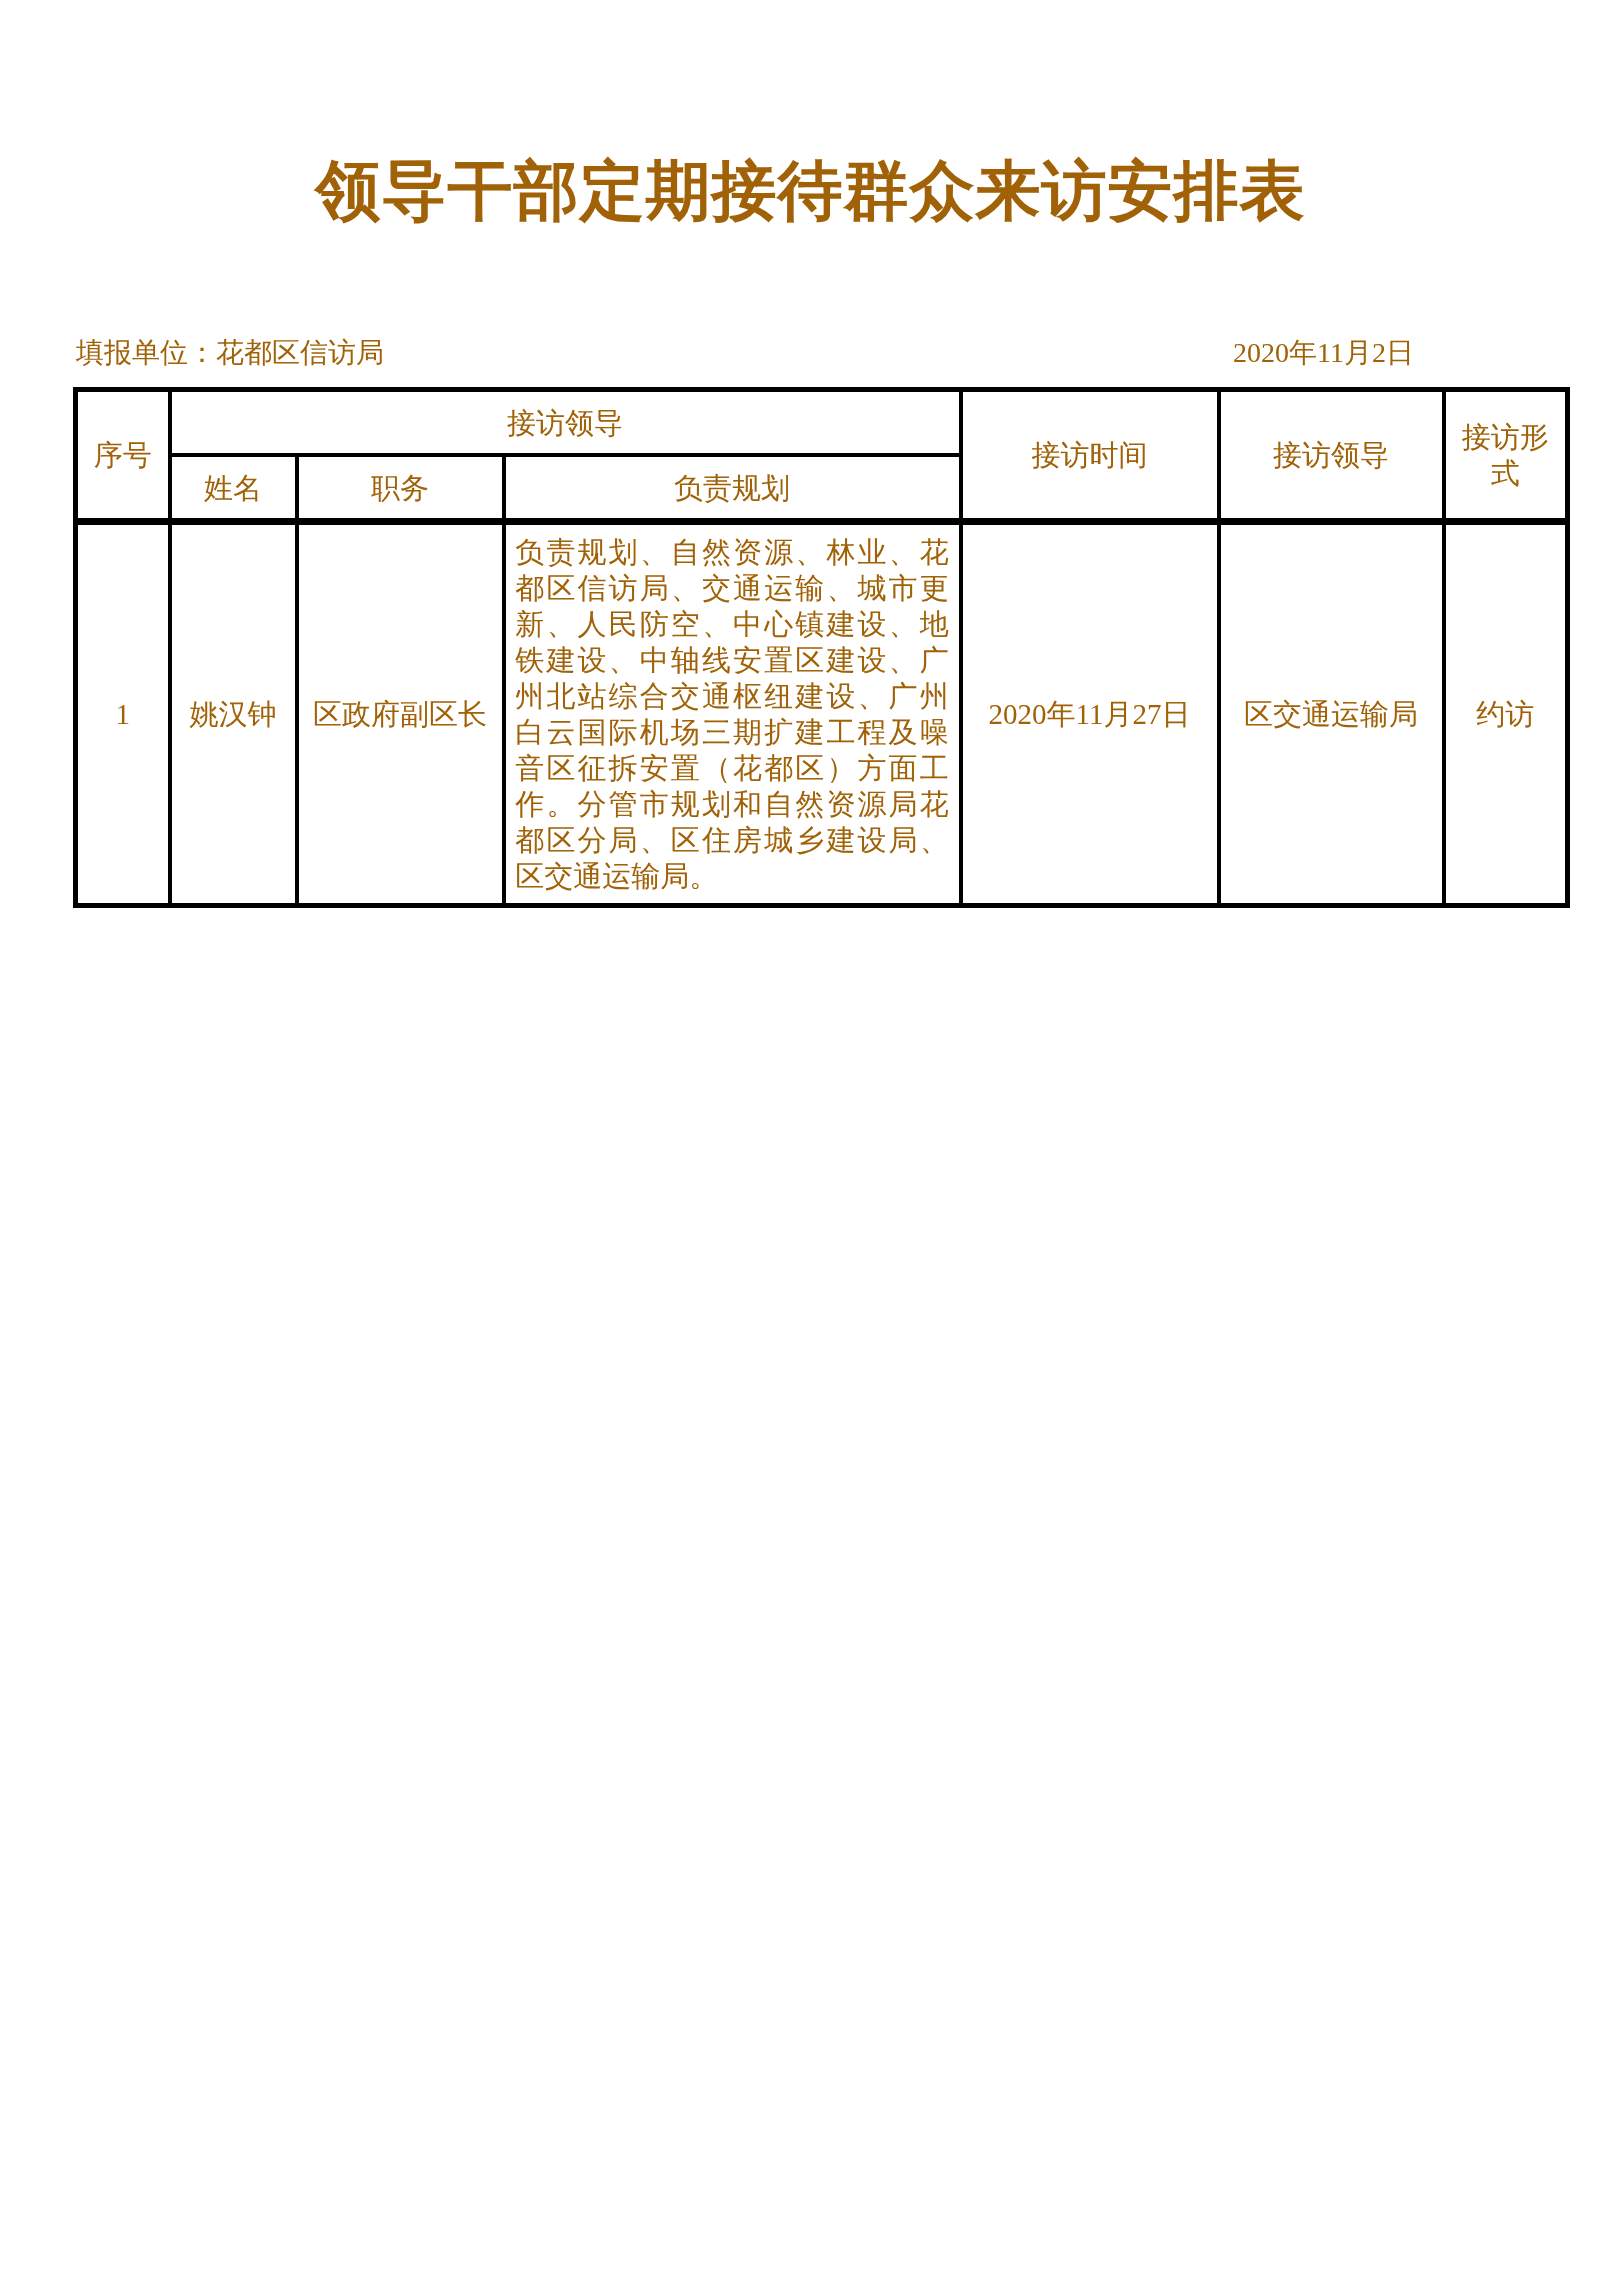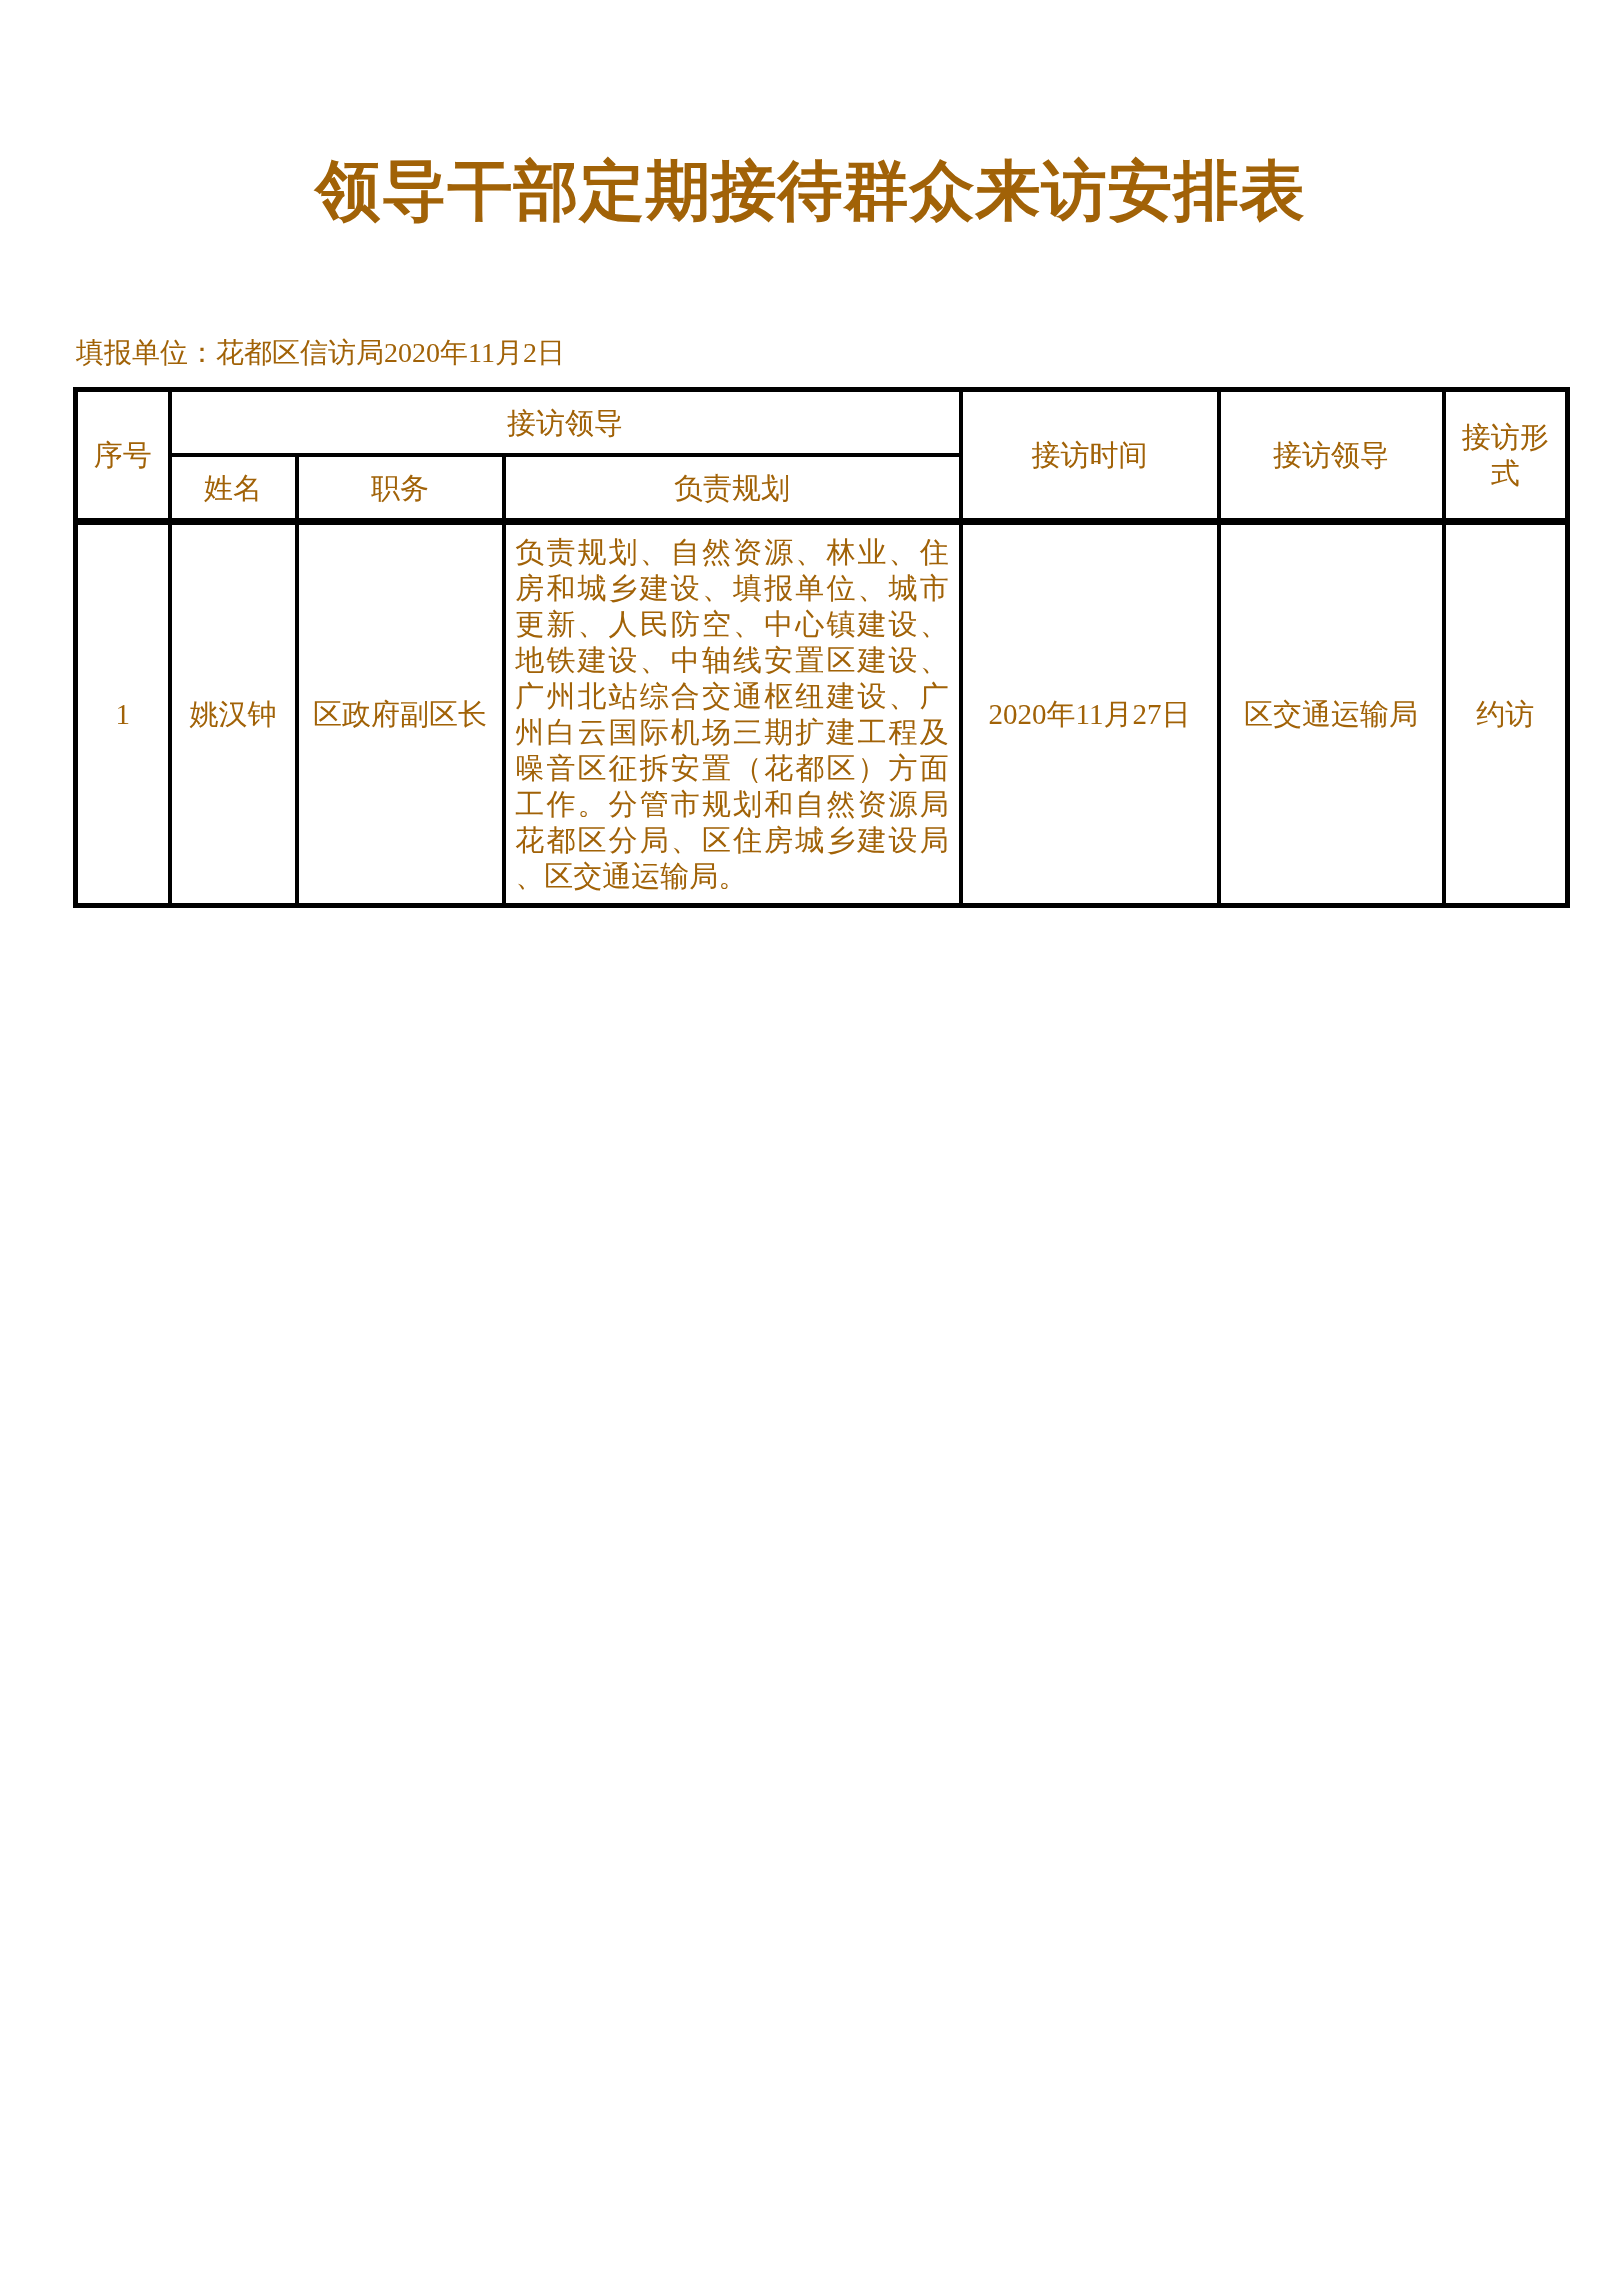--- a/index.html
+++ b/index.html
@@ -28,20 +28,21 @@
     font-weight: bold;
     font-family: "Liberation Sans", "DejaVu Sans", sans-serif;
     letter-spacing: 1px;
   }
   .meta-row {
     position: absolute;
     top: 334px;
     left: 76px;
     right: 207px;
     display: flex;
+    justify-content: space-between;
     align-items: baseline;
     font-size: 28px;
     line-height: 37px;
   }
   table.schedule {
     position: absolute;
     left: 73px;
     top: 387px;
     width: 1493px;
     border-collapse: collapse;
@@ -110,21 +111,21 @@
       </tr>
       <tr class="hdr-2">
         <td class="hdr-bottom">姓名</td>
         <td class="hdr-bottom">职务</td>
         <td class="hdr-bottom">负责规划</td>
       </tr>
       <tr>
         <td>1</td>
         <td>姚汉钟</td>
         <td>区政府副区长</td>
-        <td class="duties-cell">负责规划、自然资源、林业、住房和城乡建设、填报单位、城市更新、人民防空、中心镇建设、地铁建设、中轴线安置区建设、广州北站综合交通枢纽建设、广州白云国际机场三期扩建工程及噪音区征拆安置（花都区）方面工作。分管市规划和自然资源局花都区分局、区住房城乡建设局、区交通运输局。</td>
+        <td class="duties-cell">负责规划、自然资源、林业、花都区信访局、交通运输、城市更新、人民防空、中心镇建设、地铁建设、中轴线安置区建设、广州北站综合交通枢纽建设、广州白云国际机场三期扩建工程及噪音区征拆安置（花都区）方面工作。分管市规划和自然资源局花都区分局、区住房城乡建设局、区交通运输局。</td>
         <td>2020年11月27日</td>
         <td>区交通运输局</td>
         <td>约访</td>
       </tr>
     </tbody>
   </table>
 
 </div>
 
 

